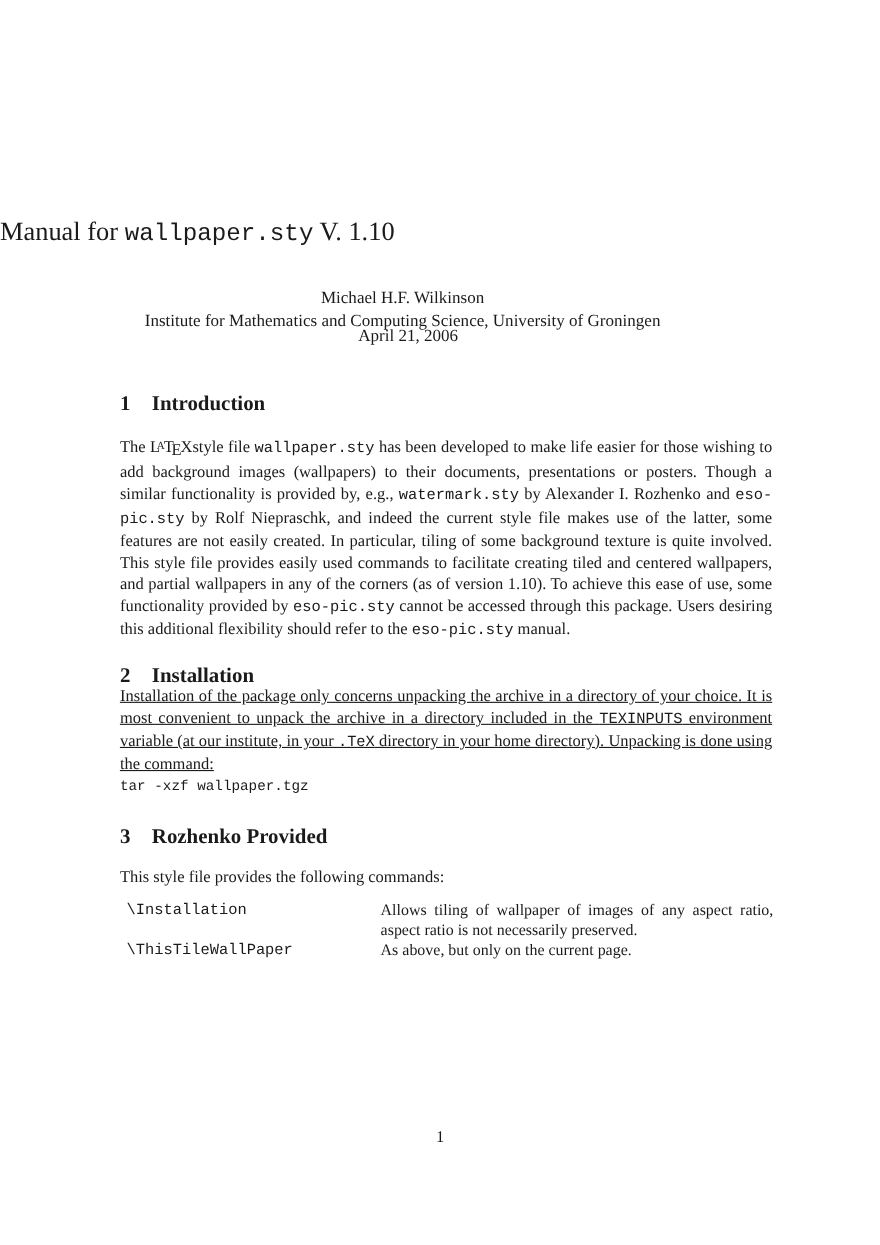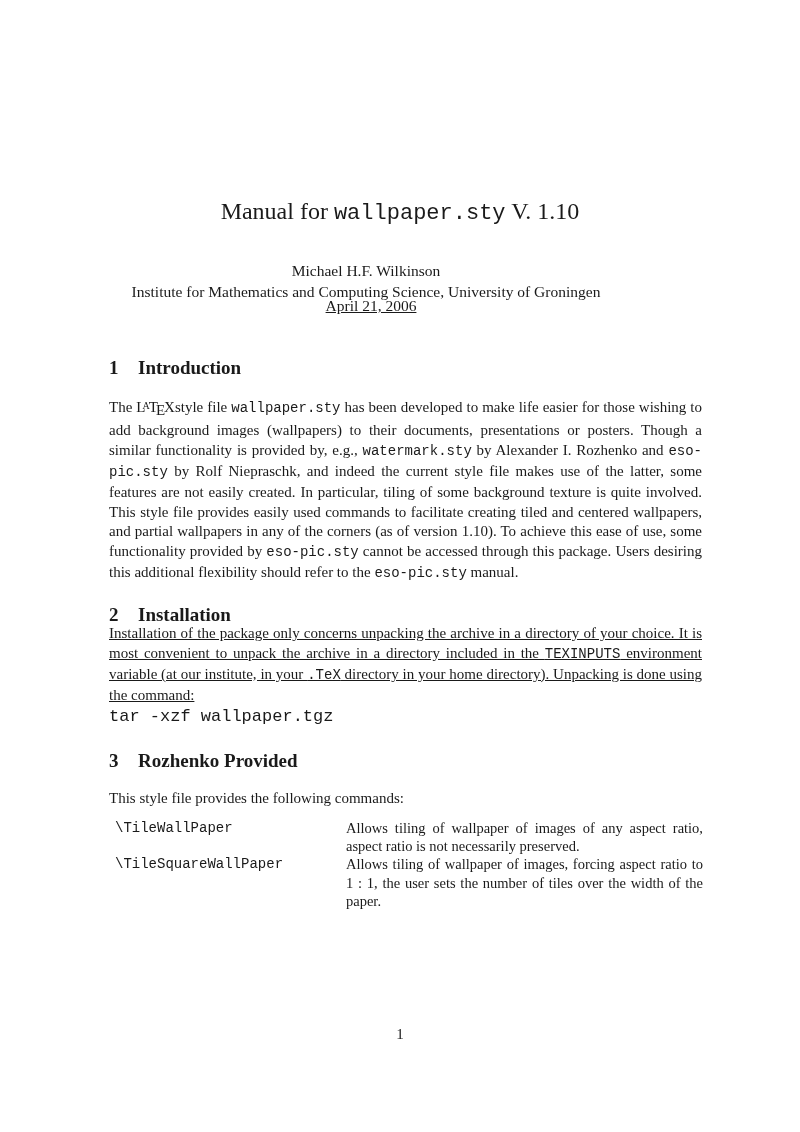--- a/index.html
+++ b/index.html
@@ -1,26 +1,26 @@
 <!DOCTYPE html>
 <html><head>
 <meta charset="utf-8">
 <style>
   html, body { margin:0; padding:0; background:#ffffff; }
   body { width:800px; height:1132px; position:relative; overflow:hidden;
          font-family:"Liberation Serif", serif; color:#1a1a1a; }
   .tt { font-family:"Liberation Mono", monospace; font-size:14px; }
-  .title { position:absolute; top:198px; left:0; width:800px; text-align:center; font-size:24px; }
+  .title { position:absolute; top:198px; left:0; width:800px; text-align:left; font-size:24px; }
   .title .tt { font-size:22px; }
   .author { position:absolute; top:260px; left:0; width:732px; text-align:center; font-size:15.5px; line-height:21px; }
-  .date { position:absolute; top:297px; left:0; width:742px; text-align:center; font-size:15.5px;text-decoration:underline; }
+  .date { position:absolute; top:297px; left:0; width:742px; text-align:center; font-size:15.5px; }
   .sec { position:absolute; left:109px; font-weight:bold; font-size:19px;font-family:Liberation Serif, serif; }
   .sec .num { display:inline-block; width:29px; }
   .para { position:absolute; left:109px; width:593px; font-size:15px; line-height:19.9px; text-align:justify; }
-  .code { position:absolute; left:109px; font-family:"Liberation Mono", monospace; font-size:17px; }
+  .code { position:absolute; left:109px; font-family:"Liberation Mono", monospace; font-size:13px; }
   .latex { font-size:15px; }
   .latex sup { font-size:10px; vertical-align:3px; margin-left:-3px; margin-right:-1px; }
   .latex sub { font-size:15px; vertical-align:-3px; margin-left:-2px; margin-right:-1px; }
   table.cmds { position:absolute; left:115px; top:819px; border-collapse:collapse; font-size:14.5px; }
   table.cmds td { vertical-align:top; padding:0; line-height:18.2px; }
   table.cmds td.cmd { width:231px; font-family:"Liberation Mono", monospace; font-size:14px; }
   table.cmds td.desc { width:357px; text-align:justify; }
   .pagenum { position:absolute; top:1026px; left:0; width:800px; text-align:center; font-size:15px; }
 </style>
 </head>
@@ -53,23 +53,23 @@
 <div class="code" style="top:707px;">tar -xzf wallpaper.tgz</div>
 
 <div class="sec" style="top:750px;">
   <span class="num">3</span><span>Rozhenko Provided</span>
 </div>
 <div class="para" style="top:789px;">This style file provides the following commands:</div>
 
 <table class="cmds">
   <tbody>
   <tr>
-    <td class="cmd">\TileWallPaper</td>
+    <td class="cmd">\Installation</td>
     <td class="desc">Allows tiling of wallpaper of images of any aspect ratio, aspect ratio is not necessarily preserved.</td>
   </tr>
   <tr>
-    <td class="cmd">\TileSquareWallPaper</td>
-    <td class="desc">Allows tiling of wallpaper of images, forcing aspect ratio to 1 : 1, the user sets the number of tiles over the width of the paper.</td>
+    <td class="cmd">\ThisTileWallPaper</td>
+    <td class="desc">As above, but only on the current page.</td>
   </tr>
 </tbody>
   </table>
 
 <div class="pagenum">1</div>
 
 </body></html>

